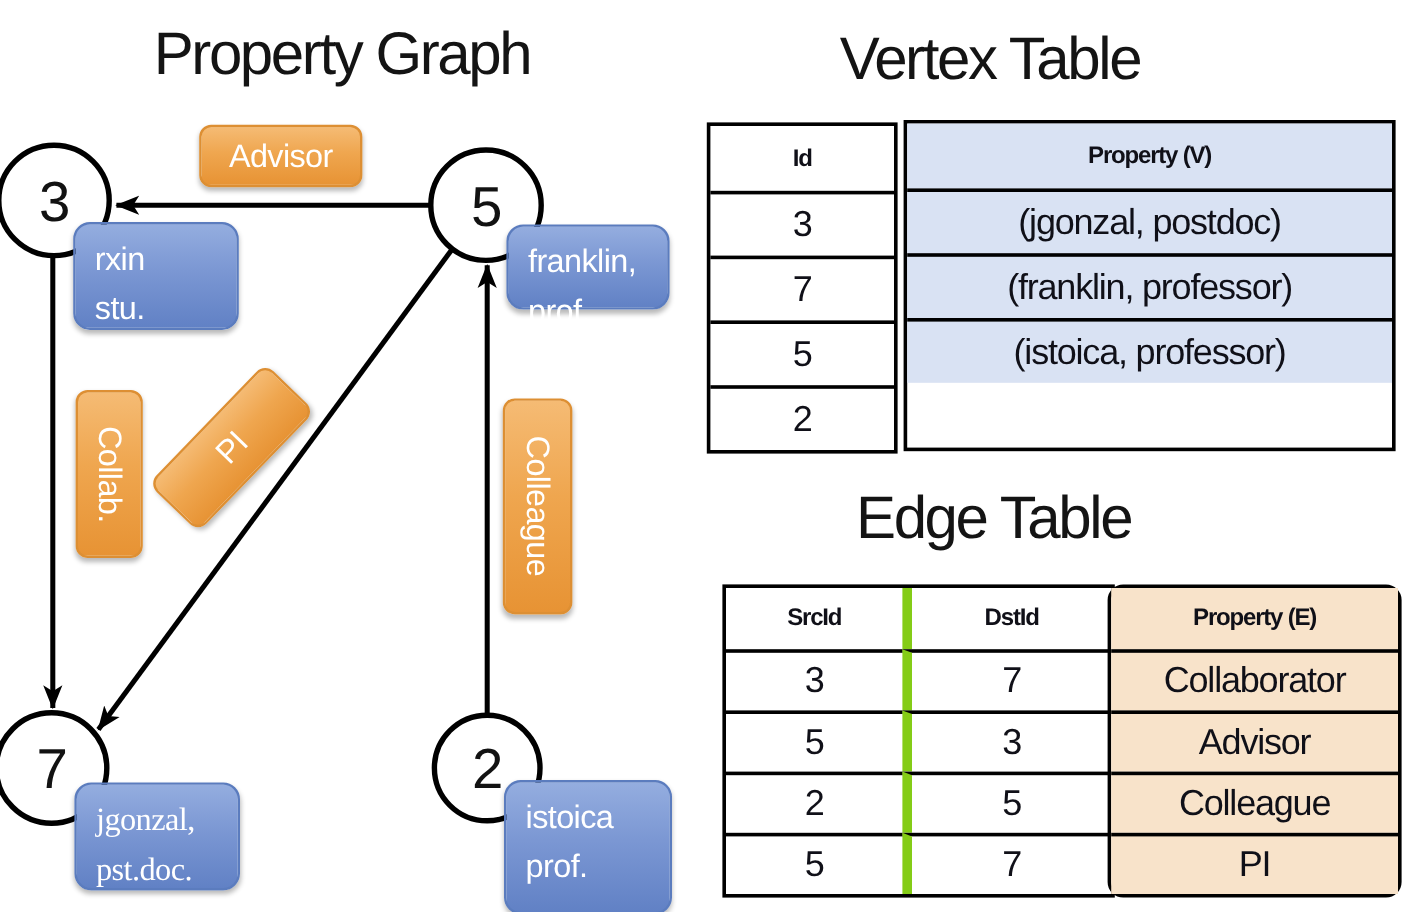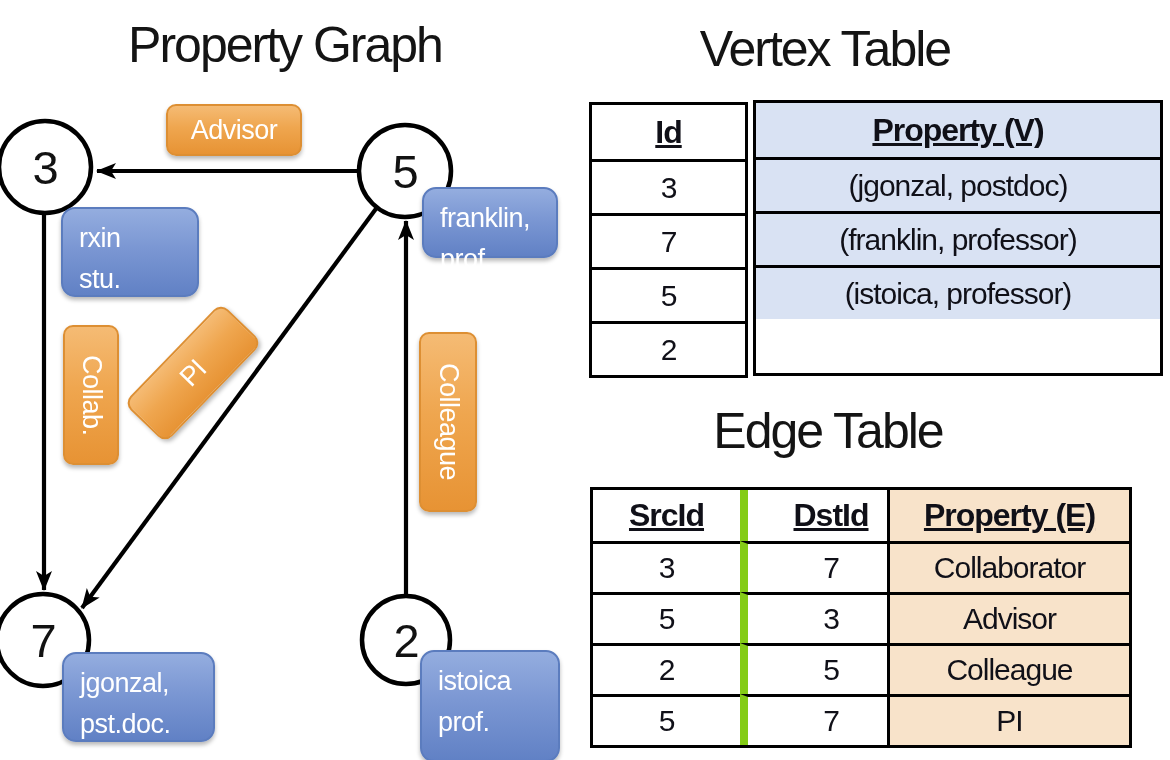--- a/index.html
+++ b/index.html
@@ -31,27 +31,27 @@
   .vprop-box{position:absolute;box-sizing:border-box;
              background:linear-gradient(180deg,#94addf 0%,#7b97d3 45%,#6181c5 100%);
              border:2px solid #5b7cbe;border-radius:14px;color:#ffffff;
              font-size:27px;line-height:1.5;letter-spacing:-0.5px;
              padding:9px 10px 0 16px;white-space:pre-line;
              box-shadow:0 3px 4px rgba(0,0,0,0.28);}
 
   
   .tcol{position:absolute;border:3px solid #000;box-sizing:border-box;
         display:grid;background:#ffffff;}
-  .tcol.grid2{grid-template-columns:147px 1fr;}
+  .tcol.grid2{grid-template-columns:147px 1fr;margin-left:12px;}
   .cell{display:flex;align-items:center;justify-content:center;
         font-size:30px;color:#101018;border-top:3px solid #000;
         letter-spacing:-1px;white-space:nowrap;}
   .cell.rowfirst{border-top:none;}
   .cell.colsep{border-left:8px solid #84cc16;}
-  .cell.hdr{font-weight:bold;font-size:32px;text-decoration:underline;}
+  .cell.hdr{font-weight:bold;font-size:20px;}
   .fill-vblue .cell{background:#d9e2f3;}
   .fill-tan  .cell{background:#f8e3ca;}
 </style>
 </head>
 <body>
 
 <div class="abs big-title" style="left:85px;top:16px;width:400px;">Property Graph</div>
 
 <svg id="graph-svg" width="560" height="760" viewBox="0 0 560 760">
   <defs>
@@ -74,25 +74,25 @@
 <div class="node-num" style="left:-1px;top:121px;">3</div>
 <div class="node-num" style="left:359px;top:125px;">5</div>
 <div class="node-num" style="left:-3px;top:594px;">7</div>
 <div class="node-num" style="left:360px;top:594px;">2</div>
 
 <div class="edge-pill" style="left:166px;top:104px;width:136px;height:52px;">Advisor</div>
 <div class="edge-pill vertical" style="left:63px;top:325px;width:56px;height:140px;">Collab.</div>
 <div class="edge-pill" style="left:123px;top:344px;width:140px;height:58px;transform:rotate(-46deg);">PI</div>
 <div class="edge-pill vertical" style="left:419px;top:332px;width:58px;height:180px;">Colleague</div>
 
-<div class="vprop-box" style="left:61px;top:185px;width:138px;height:90px;margin-top:22px;">rxin
+<div class="vprop-box" style="left:61px;top:185px;width:138px;height:90px;">rxin
 stu.</div>
 <div class="vprop-box" style="left:422px;top:187px;width:136px;height:71px;">franklin,
 prof.</div>
-<div class="vprop-box" style="left:62px;top:652px;width:153px;height:90px;">jgonzal,
+<div class="vprop-box" style="left:62px;top:652px;width:138px;height:90px;font-family:Liberation Serif, serif;">jgonzal,
 pst.doc.</div>
 <div class="vprop-box" style="left:420px;top:650px;width:140px;height:112px;">istoica
 prof.</div>
 
 <div class="abs big-title" style="left:625px;top:20px;width:400px;">Vertex Table</div>
 
 <div class="tcol" style="left:589px;top:102px;width:159px;height:276px;grid-template-rows:repeat(5,1fr);">
   <div class="cell hdr rowfirst">Id</div>
   <div class="cell">3</div>
   <div class="cell">7</div>
@@ -115,19 +115,19 @@
   <div class="cell">3</div>
   <div class="cell colsep">7</div>
   <div class="cell">5</div>
   <div class="cell colsep">3</div>
   <div class="cell">2</div>
   <div class="cell colsep">5</div>
   <div class="cell">5</div>
   <div class="cell colsep">7</div>
 </div>
 
-<div class="tcol fill-tan" style="left:887px;top:487px;width:245px;height:261px;grid-template-rows:repeat(5,1fr);">
+<div class="tcol fill-tan" style="left:923px;top:487px;width:245px;height:261px;grid-template-rows:repeat(5,1fr);border-radius:13px;">
   <div class="cell hdr rowfirst">Property (E)</div>
   <div class="cell">Collaborator</div>
   <div class="cell">Advisor</div>
   <div class="cell">Colleague</div>
   <div class="cell">PI</div>
 </div>
 
 </body></html>

